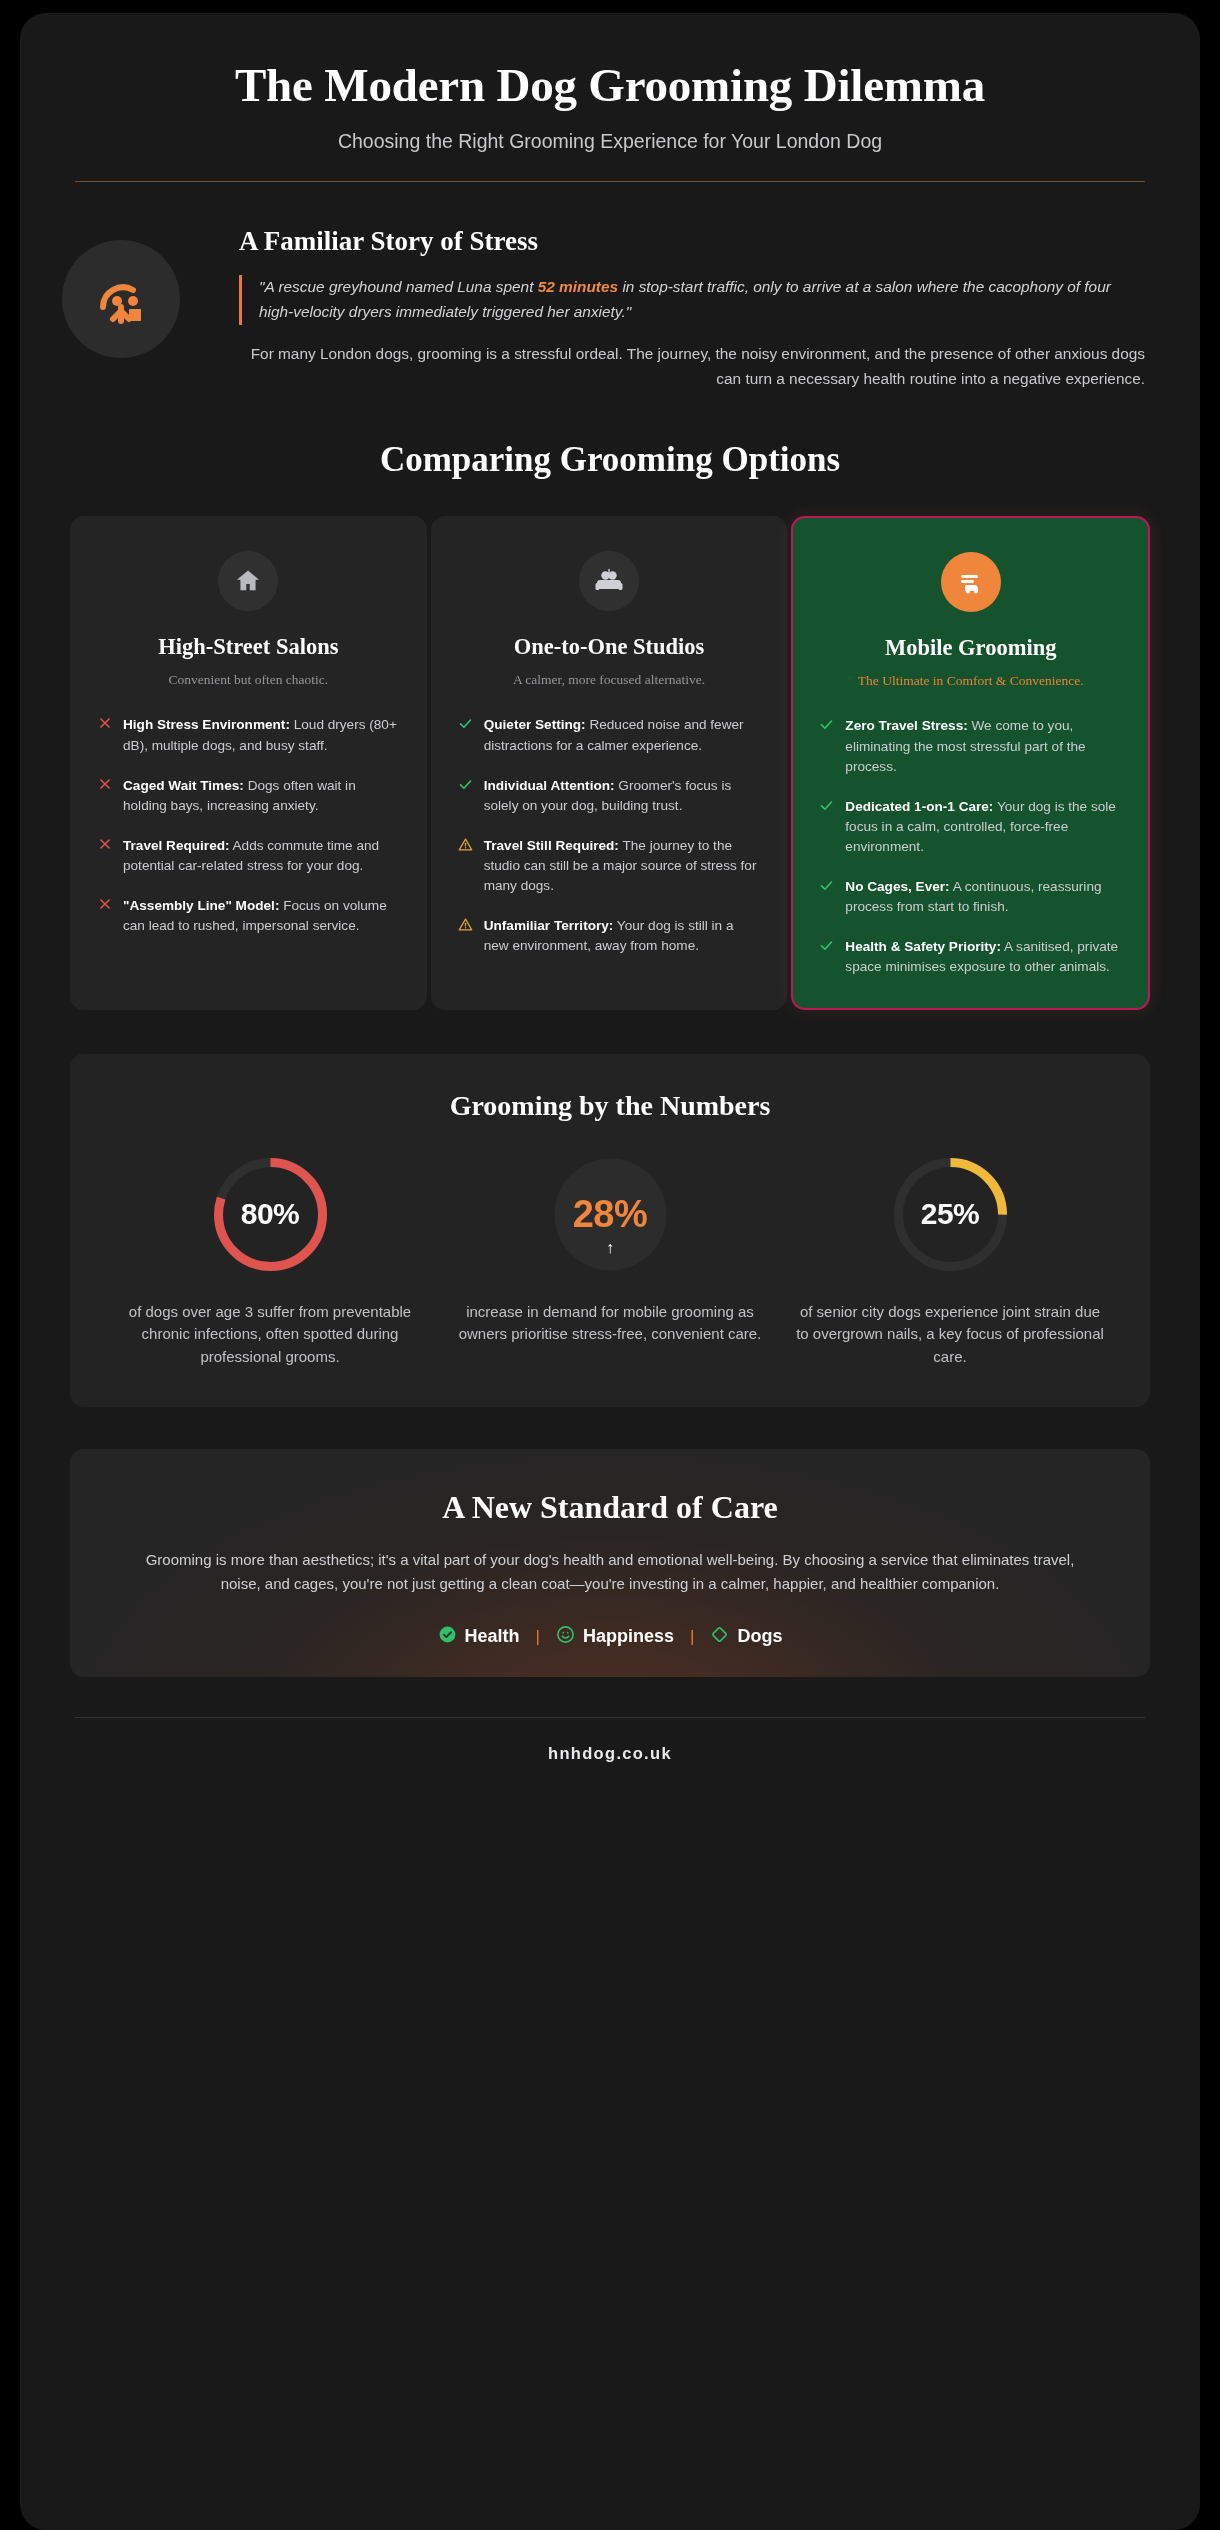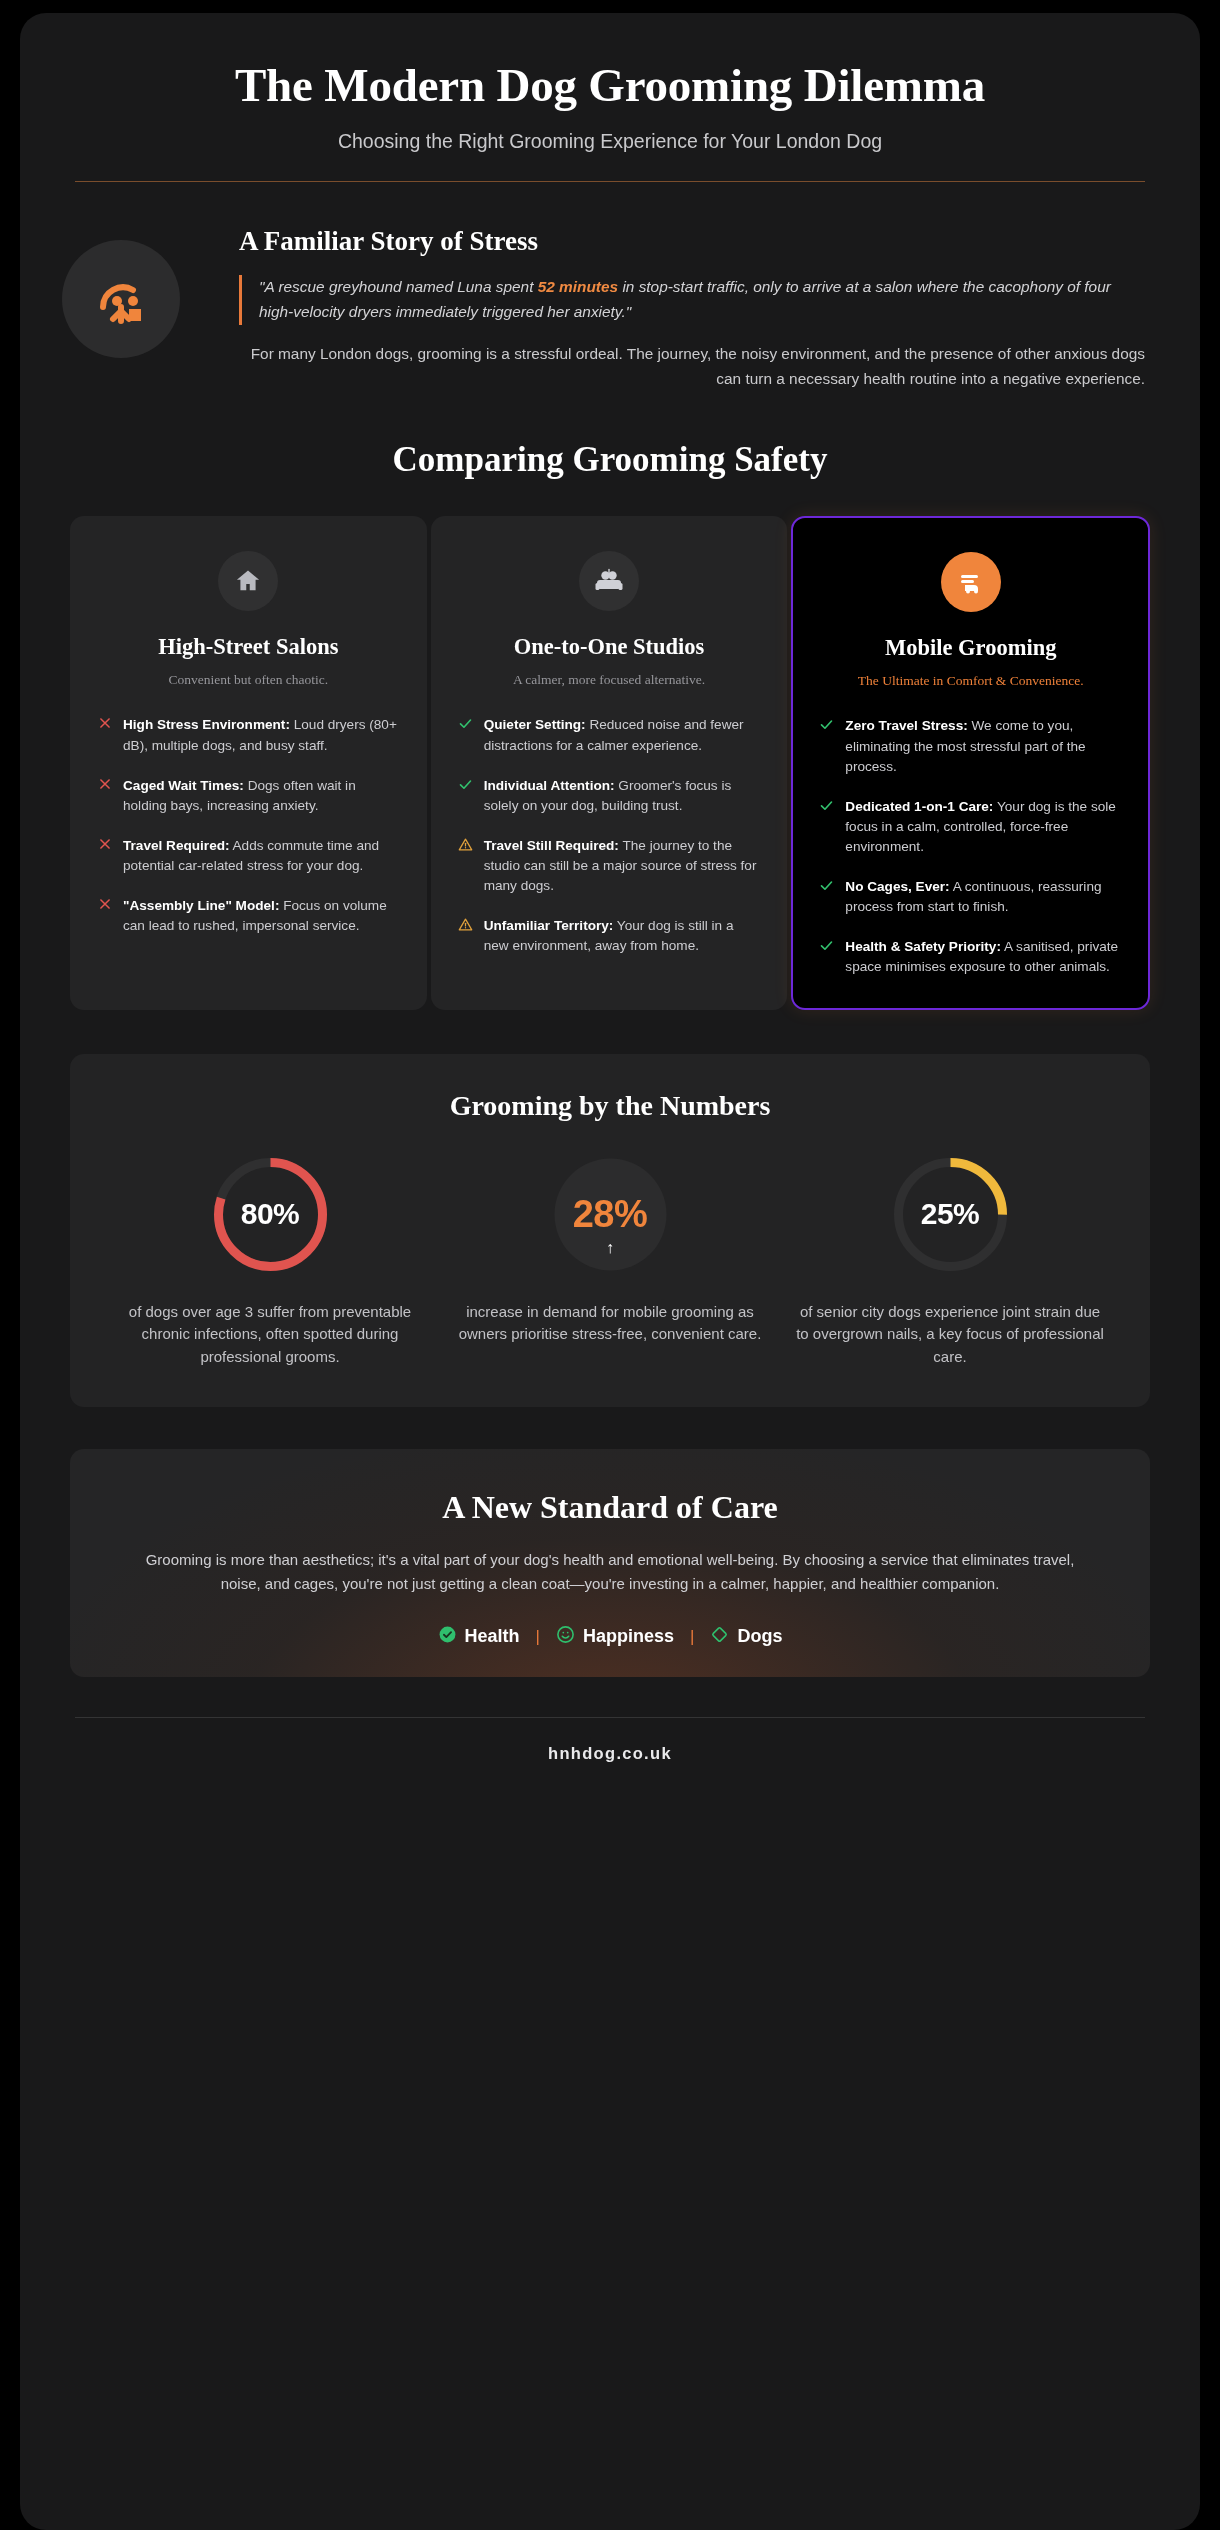--- a/index.html
+++ b/index.html
@@ -111,22 +111,22 @@
     align-items: stretch;
   }
   .card {
     flex: 1 1 0;
     background: #242425;
     border-radius: 14px;
     padding: 34px 26px 30px 26px;
     border: 1px solid transparent;
   }
   .card.highlight {
-    background: #000000;
-    border: 2px solid #6d28d9;
+    background: #14532d;
+    border: 2px solid #be185d;
     box-shadow: 0 0 18px rgba(240,133,60,0.12);
   }
   .card-ico {
     width: 60px; height: 60px;
     border-radius: 50%;
     background: #303031;
     margin: 0 auto 22px auto;
     display: flex; align-items: center; justify-content: center;
   }
   .card.highlight .card-ico { background: #f0853c; }
@@ -290,21 +290,21 @@
       </div>
       <div class="story-body">
         <h2>A Familiar Story of Stress</h2>
         <div class="quote">
           <span>"A rescue greyhound named Luna spent </span><b>52 minutes</b><span> in stop-start traffic, only to arrive at a salon where the cacophony of four high-velocity dryers immediately triggered her anxiety."</span>
         </div>
         <div class="story-para">For many London dogs, grooming is a stressful ordeal. The journey, the noisy environment, and the presence of other anxious dogs can turn a necessary health routine into a negative experience.</div>
       </div>
     </div>
 
-    <div class="section-title">Comparing Grooming Safety</div>
+    <div class="section-title">Comparing Grooming Options</div>
     <div class="cards">
 
       <div class="card">
         <div class="card-ico">
           <svg width="28" height="28" viewBox="0 0 24 24" aria-hidden="true">
             <path d="M12 3 2.5 11h3v9h5v-5.5h3V20h5v-9h3z" fill="#b9bac0"></path>
           </svg>
         </div>
         <h3>High-Street Salons</h3>
         <div class="tag">Convenient but often chaotic.</div>

